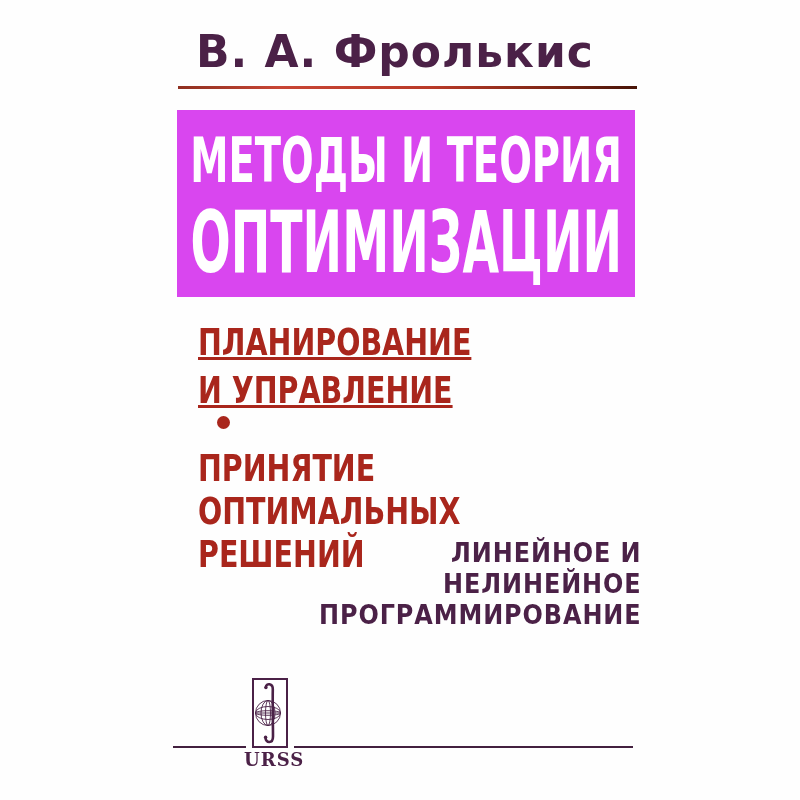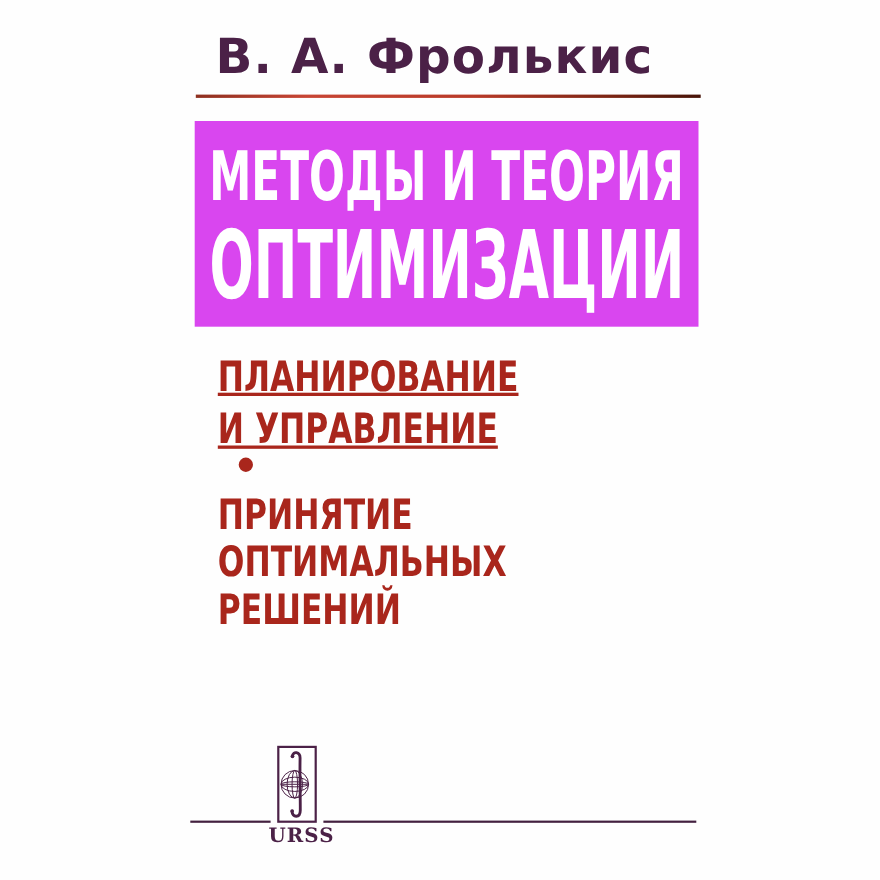--- a/index.html
+++ b/index.html
@@ -80,20 +80,25 @@
   </div>
 
   <div class="bullet-dot" style="background:#a9261c;"></div>
 
   <div class="subtitle-2" style="color:#a9261c;">
     <span class="red-line">ПРИНЯТИЕ</span>
     <span class="red-line">ОПТИМАЛЬНЫХ</span>
     <span class="red-line">РЕШЕНИЙ</span>
   </div>
 
+  <div class="tagline" style="color:#4b2147;">
+    <span class="tagline-line">ЛИНЕЙНОЕ И</span>
+    <span class="tagline-line">НЕЛИНЕЙНОЕ</span>
+    <span class="tagline-line">ПРОГРАММИРОВАНИЕ</span>
+  </div>
 
   <div class="rule-bottom-left" style="background:#43203f;"></div>
   <div class="rule-bottom-right" style="background:#43203f;"></div>
 
   <div class="logo-box" style="border:2px solid #4b2147;">
     <svg width="32" height="66" viewBox="0 0 32 66">
 
       <g stroke="#4b2147" stroke-width="0.9" fill="none">
         <circle cx="14" cy="33" r="12.5"></circle>
         <ellipse cx="14" cy="33" rx="7" ry="12.5"></ellipse>

